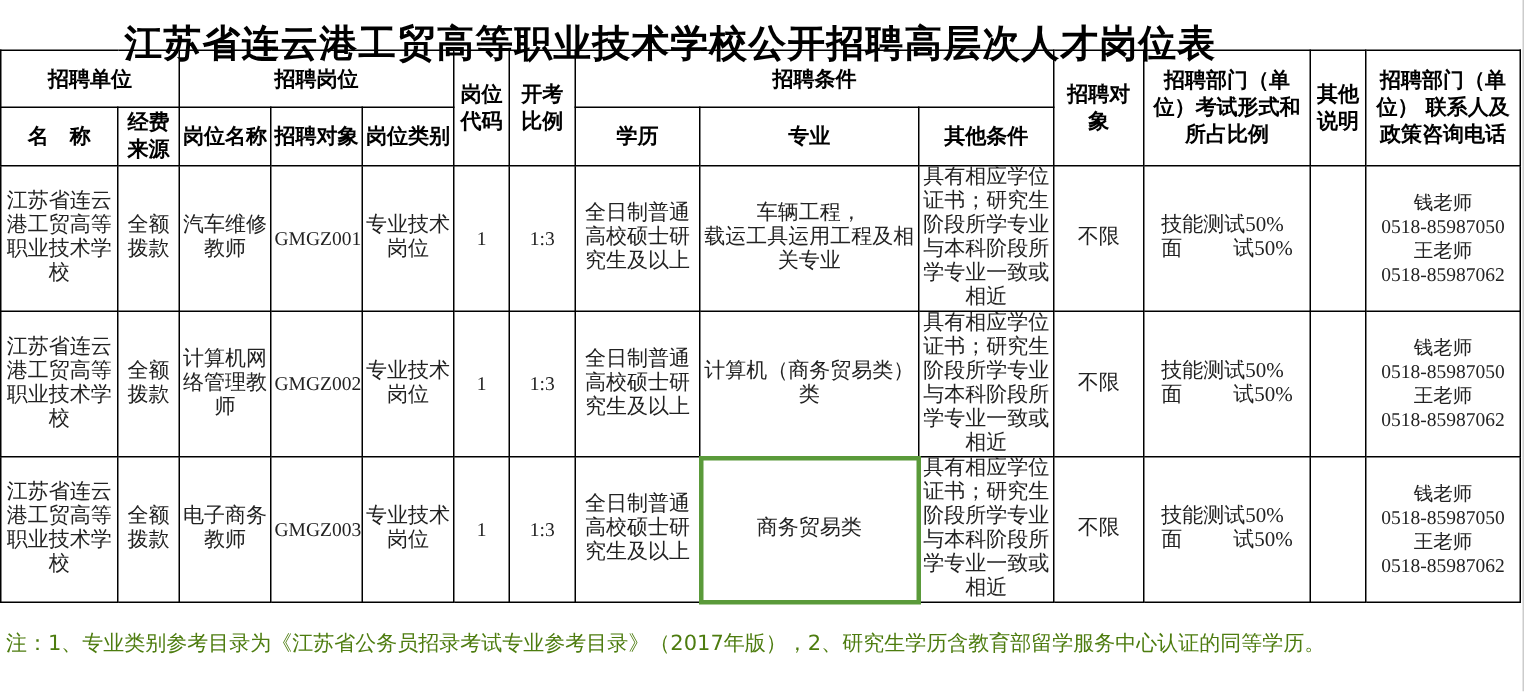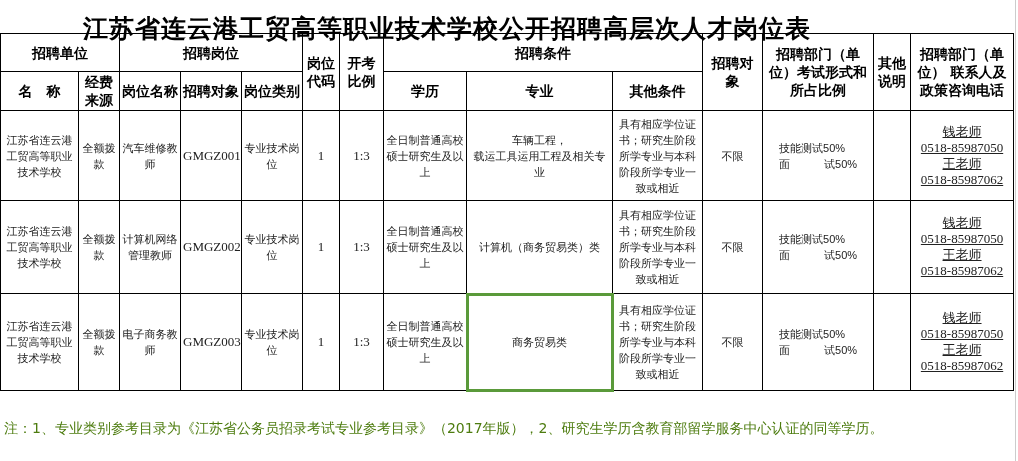--- a/index.html
+++ b/index.html
@@ -7,33 +7,33 @@
          font-family: "DejaVu Serif", "Liberation Serif", serif; color: #000; }
   .title { position: absolute; left: 0; top: 12px; width: 894px; height: 33px;
            text-align: center; font-size: 25px; font-weight: bold; line-height: 34px;
            letter-spacing: 1px; font-family: "DejaVu Serif", serif; }
   table.grid { position: absolute; left: 0; top: 33px; border-collapse: collapse;
                table-layout: fixed; width: 1013px; }
   table.grid td, table.grid th { border: 1.5px solid #000; text-align: center;
                vertical-align: middle; padding: 0 2px; overflow: hidden; }
   th { font-weight: bold; font-size: 14px; line-height: 18px;
        font-family: "DejaVu Sans", sans-serif; }
-  td { font-size: 11px; line-height: 16px; font-weight: normal;
-       font-family: Liberation Sans, sans-serif; color: #222; }
+  td { font-size: 14px; line-height: 16px; font-weight: normal;
+       font-family: Liberation Serif, serif; color: #222; }
   td.serif { font-family: "Liberation Serif", serif; font-size: 13px; }
   .r-h1 { height: 38px; }
   .r-h2 { height: 39px; }
   .r-d1 { height: 90px; }
   .r-d2 { height: 93px; }
   .r-d3 { height: 97px; }
   .selected { outline: 3px solid #5a9a3a; outline-offset: -2px; }
   .exam { display: inline-block; text-align: left; }
   .exam .line { display: block; }
   .exam .gap { display: inline-block; width: 34px; }
-  .contact .line { display: block; text-decoration: underline; }
+  .contact .line { display: block; }
   .note { position: absolute; left: 4px; top: 420px; font-size: 14px;
           font-family: "DejaVu Sans", sans-serif; white-space: nowrap; color: #4d7c0f; }
   .edge { position: absolute; left: 1015px; top: 0; width: 1px; height: 461px; background: #ccc; }
 </style>
 </head>
 <body>
 
 <div class="title">江苏省连云港工贸高等职业技术学校公开招聘高层次人才岗位表</div>
 
 <table class="grid">

